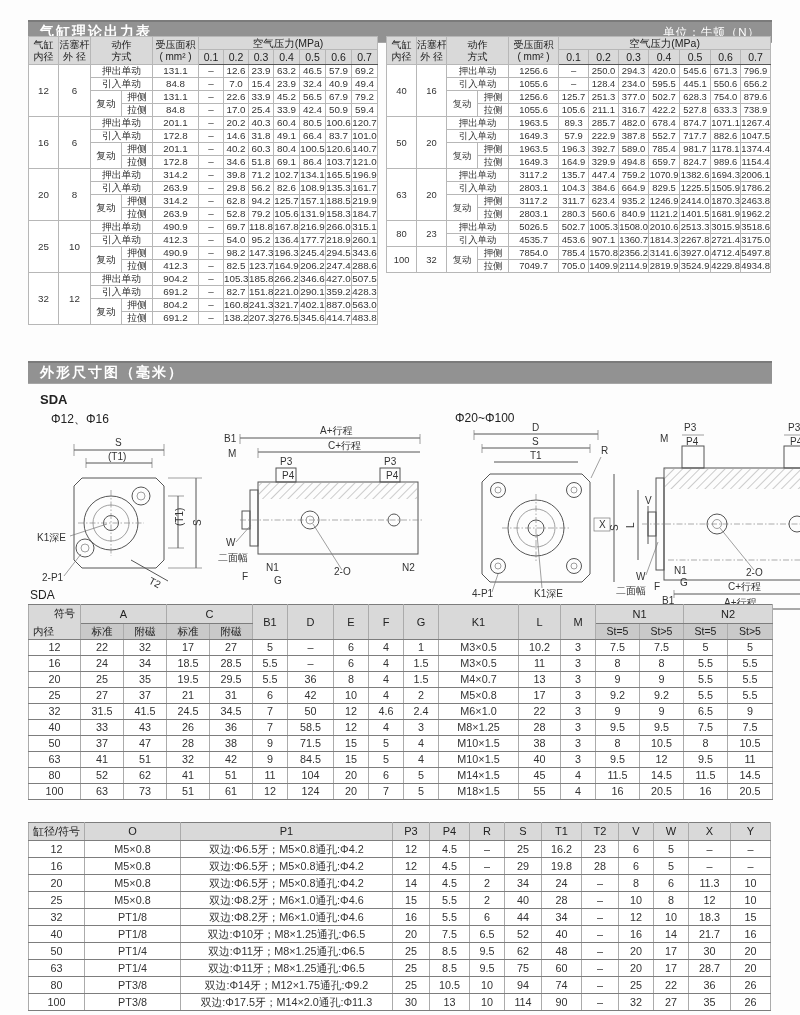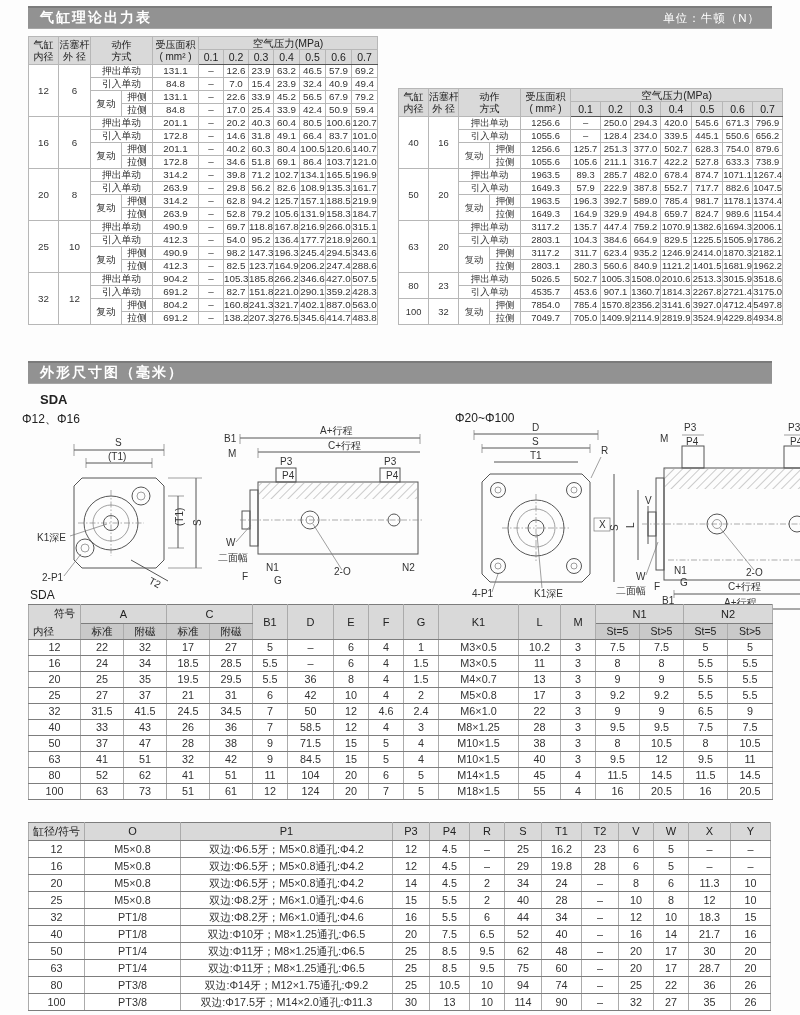--- a/index.html
+++ b/index.html
@@ -7,26 +7,26 @@
     width:800px;height:1015px;position:relative;background:#fdfdfd;
     font-family:"Liberation Sans","DejaVu Sans",sans-serif;color:#333;
   }
   
   .bar{
     position:absolute;left:28px;width:744px;height:23px;box-sizing:border-box;
     background:#929292;border-top:2px solid #7b7b7b;border-bottom:1px solid #a6a6a6;
     color:#fff;display:flex;align-items:center;justify-content:space-between;
     padding:0 12px;font-size:14px;font-weight:bold;letter-spacing:2px;
   }
-  #bar1{top:6px}
+  #bar1{top:20px}
   #bar2{top:361px}
   .unit{font-weight:normal;font-size:11.5px;letter-spacing:1px}
 
   
-  .force-wrap{position:absolute;top:36px;left:28px;width:744px;display:flex;gap:20px;align-items:flex-end}
+  .force-wrap{position:absolute;top:36px;left:28px;width:744px;display:flex;gap:8px;align-items:flex-start}
   table.force{border-collapse:collapse;table-layout:fixed;text-align:center;border:1.5px solid #555;background:#fff}
   #ftL{width:348px}
   #ftR{width:384px}
   .force th,.force td{
     border:1px solid #b7b7b7;padding:0;height:12px;line-height:12px;
     font-size:9.8px;white-space:nowrap;overflow:hidden;
   }
   #ftR td{font-size:9.4px}
   .force thead th{background:#d9d9d9;font-weight:normal;font-size:10.5px;color:#222}
   .force thead .two span{display:block;line-height:12px;font-size:10px}
@@ -55,21 +55,21 @@
   .diag{
     position:relative;background-color:#d9d9d9;
     background-image:linear-gradient(to bottom right,transparent 48.8%,#777 48.8%,#777 51.2%,transparent 51.2%);
   }
   .diag .tr{position:absolute;top:1px;right:5px;font-size:10.5px;line-height:14px}
   .diag .bl{position:absolute;bottom:1px;left:4px;font-size:10.5px;line-height:14px}
 
   
   .lbl{position:absolute;font-size:12px;color:#222}
   #model1{top:392px;left:40px;font-weight:bold;font-size:13px}
-  #cap1{top:411px;left:22px}
+  #cap1{top:411px;left:51px}
   #cap2{top:411px;left:455px}
   #model2{top:588px;left:30px;font-size:12px}
   svg.draw{position:absolute;overflow:visible}
   svg.draw text{font-size:10px;fill:#333;font-family:"Liberation Sans","DejaVu Sans",sans-serif}
   svg.draw .ln{stroke:#555;stroke-width:1;fill:none}
   svg.draw .thin{stroke:#777;stroke-width:0.7;fill:none}
   svg.draw .dash{stroke:#888;stroke-width:0.7;fill:none;stroke-dasharray:6 2 1.5 2}
   #dFS{left:36px;top:428px}
   #dSS{left:218px;top:424px}
   #dFL{left:446px;top:422px}
@@ -426,21 +426,21 @@
           <td>545.6</td>
           <td>671.3</td>
           <td>796.9</td>
         </tr>
         <tr>
           <td colspan="2">引入单动</td>
           <td>1055.6</td>
           <td>–</td>
           <td>128.4</td>
           <td>234.0</td>
-          <td>339.5</td>
+          <td>595.5</td>
           <td>445.1</td>
           <td>550.6</td>
           <td>656.2</td>
         </tr>
         <tr>
           <td rowspan="2">复动</td>
           <td>押侧</td>
           <td>1256.6</td>
           <td>125.7</td>
           <td>251.3</td>
@@ -535,21 +535,21 @@
         <tr>
           <td rowspan="2">复动</td>
           <td>押侧</td>
           <td>3117.2</td>
           <td>311.7</td>
           <td>623.4</td>
           <td>935.2</td>
           <td>1246.9</td>
           <td>2414.0</td>
           <td>1870.3</td>
-          <td>2182.1</td>
+          <td>2463.8</td>
         </tr>
         <tr>
           <td>拉侧</td>
           <td>2803.1</td>
           <td>280.3</td>
           <td>560.6</td>
           <td>840.9</td>
           <td>1121.2</td>
           <td>1401.5</td>
           <td>1681.9</td>

